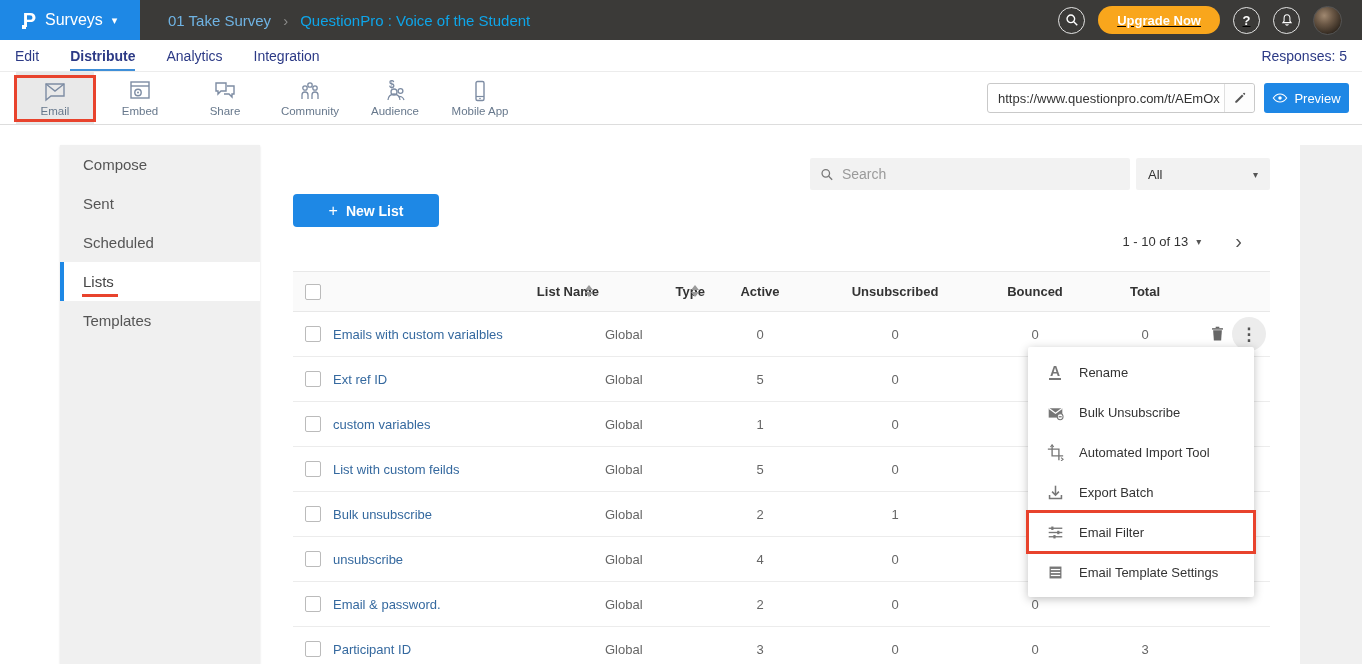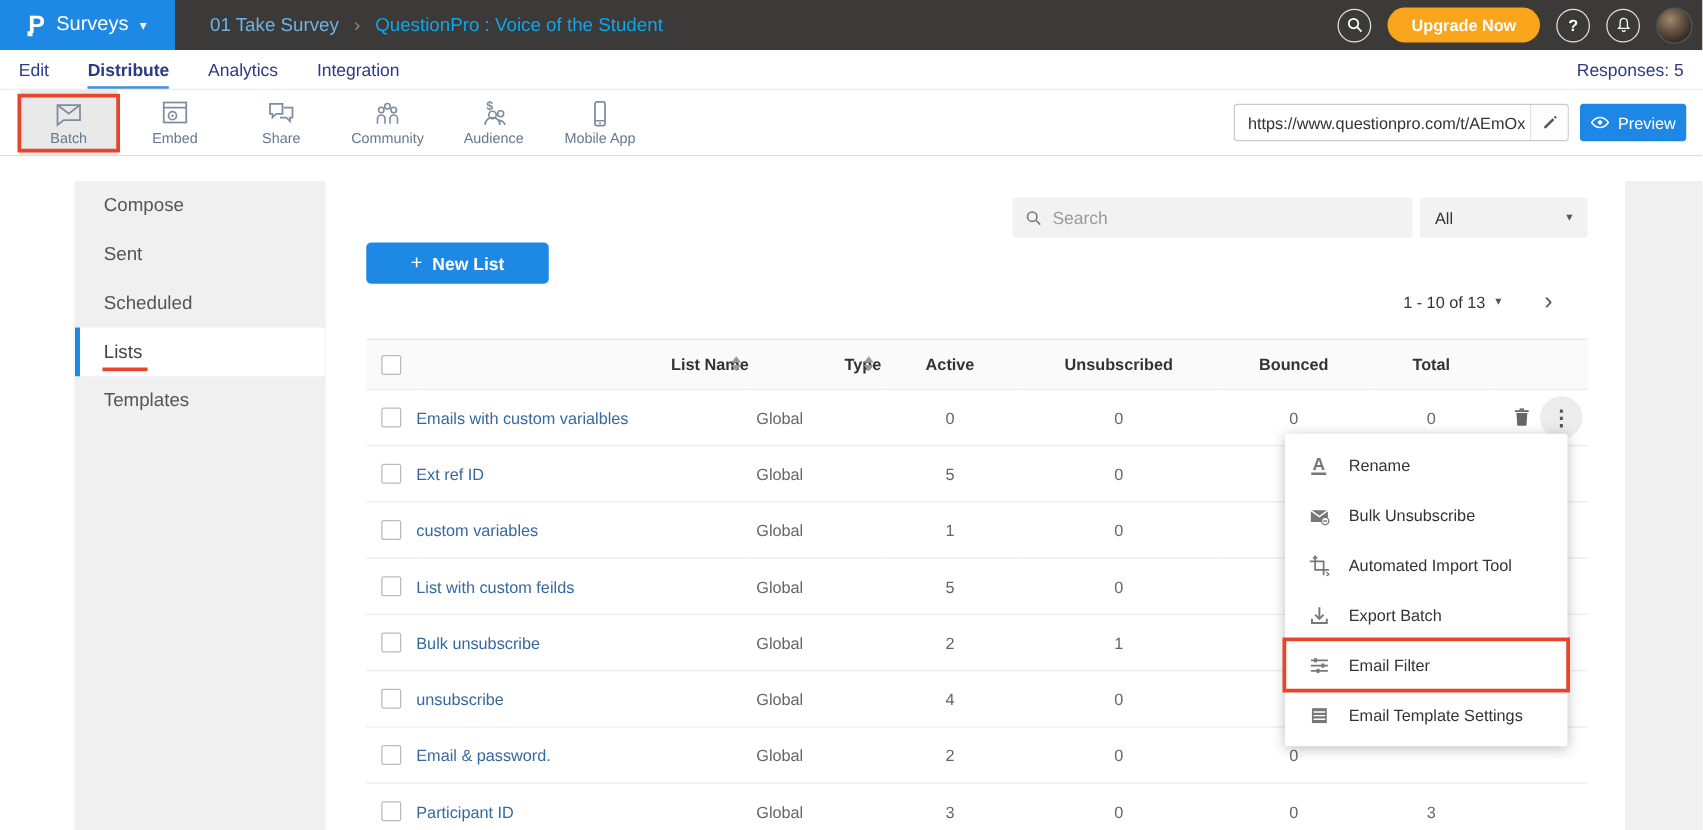--- a/index.html
+++ b/index.html
@@ -10,21 +10,21 @@
   .topbar { position:absolute; left:0; top:0; width:1362px; height:40px; background:#3b3a38; display:flex; align-items:center; }
   .logo-box { width:140px; height:40px; background:#1e88e5; display:flex; align-items:center; justify-content:center; gap:9px; cursor:pointer; }
   .logo-p { color:#fff; font-weight:bold; font-size:20px; position:relative; line-height:1; }
   .logo-p::after { content:""; position:absolute; left:-1px; bottom:1px; width:4px; height:4px; background:#fff; }
   .logo-text { color:#fff; font-size:16px; }
   .logo-caret { color:#fff; font-size:11px; }
   .breadcrumb { display:flex; align-items:center; margin-left:28px; gap:12px; font-size:15px; }
   .bc-folder { color:#6fb3e3; cursor:pointer; }
   .bc-sep { color:#8d8d8b; font-size:15px; }
   .bc-title { color:#0ea5e9; }
-  .topbar-right { margin-left:auto; display:flex; align-items:center; gap:13px; padding-right:8px; }
+  .topbar-right { margin-left:auto; display:flex; align-items:center; gap:13px; padding-right:20px;text-decoration:underline; }
   .circle-btn { width:27px; height:27px; border-radius:50%; border:1.5px solid rgba(255,255,255,.85); display:flex; align-items:center; justify-content:center; color:#fff; font-size:13px; font-weight:bold; cursor:pointer; }
   .upgrade-btn { background:#f9a61c; color:#fff; font-weight:bold; font-size:13px; border:none; border-radius:15px; height:28px; padding:0 19px; cursor:pointer; }
   .avatar { width:29px; height:29px; border-radius:50%; background:radial-gradient(circle at 38% 32%, #a08870 0%, #6b5846 35%, #2c241c 80%); border:1px solid #555; cursor:pointer; }
 
   
   .nav-row { position:absolute; left:0; top:40px; width:1362px; height:32px; background:#fff; border-bottom:1px solid #ececec; display:flex; align-items:center; padding:0 15px; }
   .nav-tabs { display:flex; gap:31px; height:100%; align-items:stretch; }
   .nav-tab { display:flex; align-items:center; font-size:14px; color:#2c3a86; cursor:pointer; border-bottom:2px solid transparent; padding-top:2px; }
   .nav-tab.active { font-weight:bold; border-bottom-color:#3f8fd8; }
   .responses { margin-left:auto; font-size:14px; color:#2c3a86; }
@@ -136,21 +136,21 @@
   <div class="responses">Responses: 5</div>
 </nav>
 
 <div class="channel-bar">
   <div class="channels">
     <div class="channel active">
       <svg viewBox="0 0 24 22">
           <path d="M3 4h18v12H8l-5 4z" fill="none" stroke="#7d8ca3" stroke-width="1.4"></path>
           <path d="M3 4l9 7 9-7" fill="none" stroke="#7d8ca3" stroke-width="1.4"></path>
         </svg>
-      <span class="channel-label">Batch</span>
+      <span class="channel-label">Email</span>
     </div>
     <div class="channel">
       <svg viewBox="0 0 24 22">
           <rect x="3" y="2" width="18" height="16" fill="none" stroke="#7d8ca3" stroke-width="1.4"></rect>
           <line x1="3" y1="6" x2="21" y2="6" stroke="#7d8ca3" stroke-width="1.4"></line>
           <circle cx="10" cy="12.5" r="3.2" fill="none" stroke="#7d8ca3" stroke-width="1.4"></circle>
           <circle cx="10" cy="12.5" r="1" fill="#7d8ca3"></circle>
         </svg>
       <span class="channel-label">Embed</span>
     </div>

